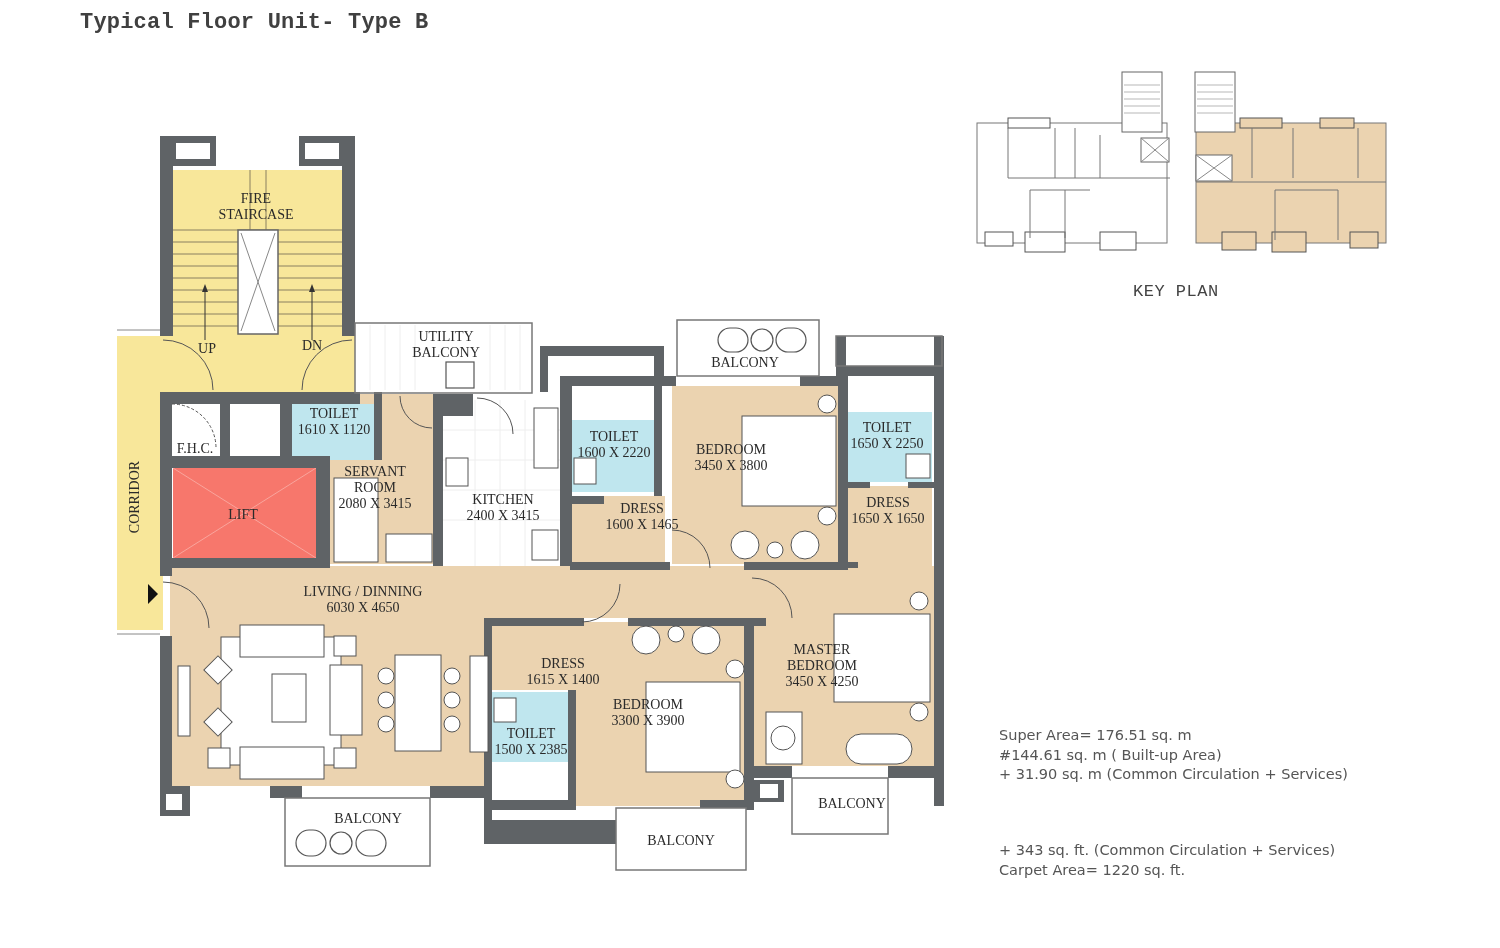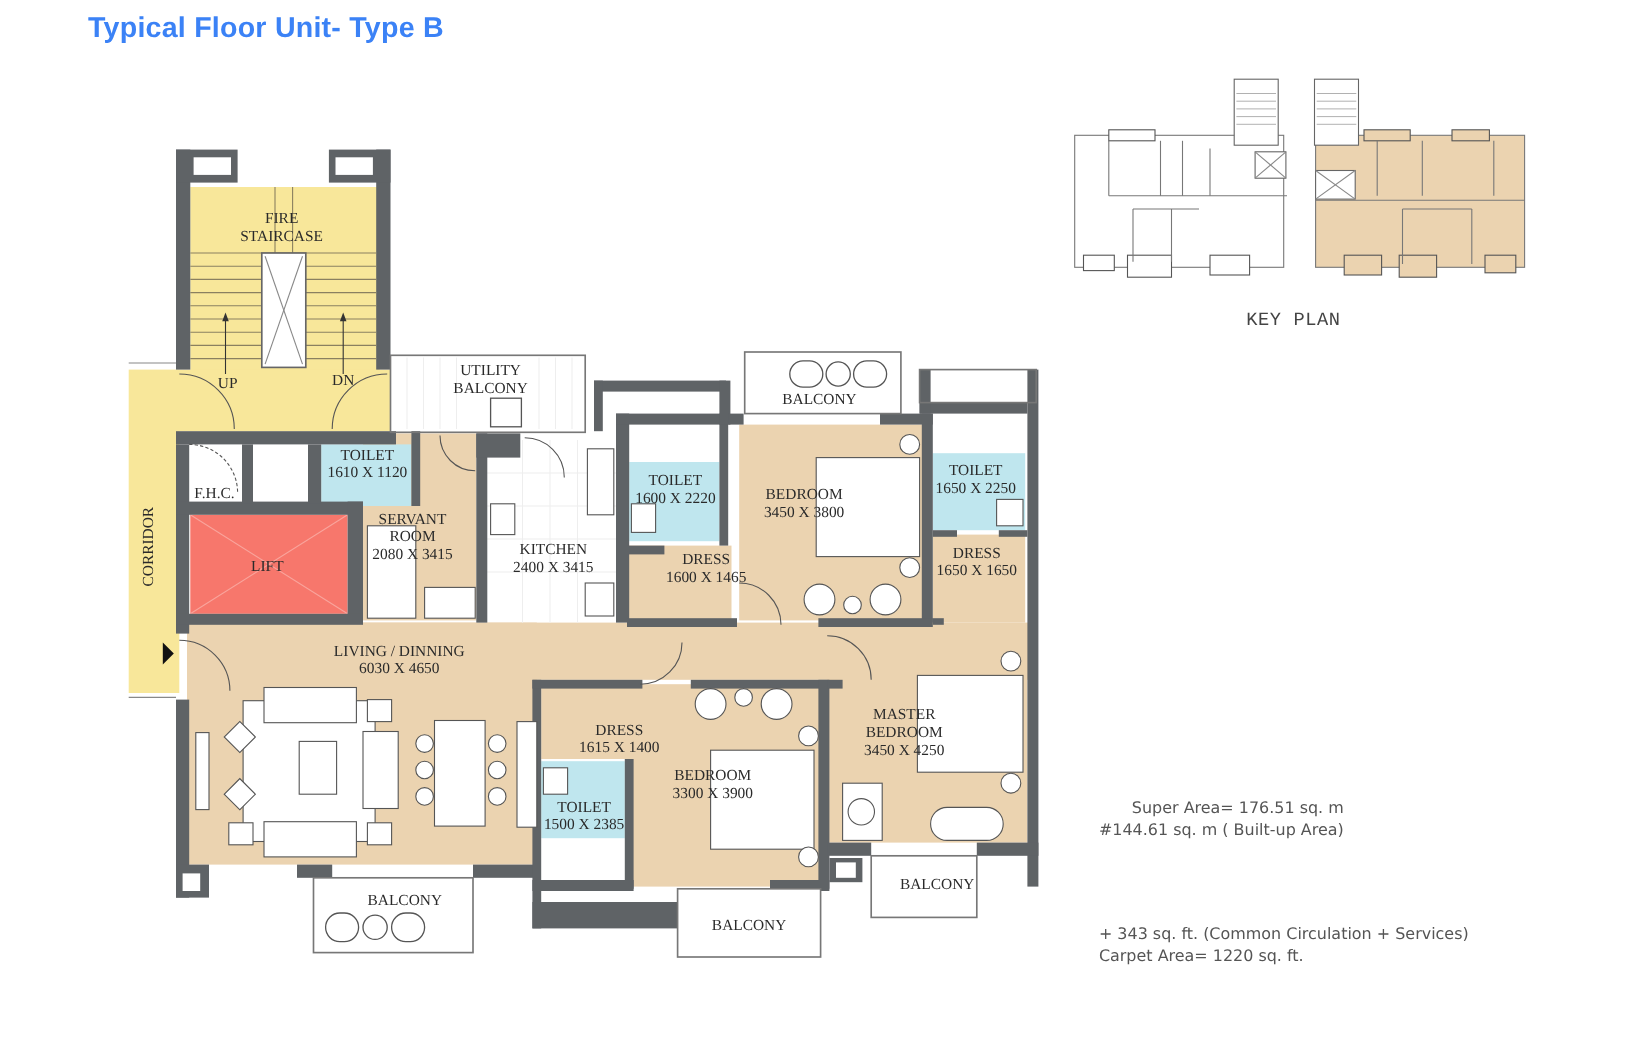--- a/index.html
+++ b/index.html
@@ -1,17 +1,17 @@
 <!DOCTYPE html>
 <html><head>
 <meta charset="utf-8">
 <style>
   html, body { margin:0; padding:0; background:#ffffff; }
   body { width:1500px; height:948px; position:relative; overflow:hidden; font-family:"DejaVu Sans", sans-serif; }
-  .title { position:absolute; left:80px; top:10px; font-family:Liberation Sans, sans-serif; font-weight:bold; font-size:26px; color:#3b82f6; letter-spacing:0.2px; }
+  .title { position:absolute; left:80px; top:10px; font-family:Liberation Mono, monospace; font-weight:bold; font-size:22px; color:#404040; letter-spacing:0.2px; }
   .plan { position:absolute; left:0; top:0; }
   .room-label { font-family:"Liberation Serif", serif; font-size:14px; fill:#2a2a2a; text-anchor:middle; }
   .keyplan-caption { position:absolute; left:1133px; top:282px; font-family:Liberation Mono, monospace; font-size:17px; color:#444; letter-spacing:0.5px; }
   .areas { position:absolute; left:999px; font-family:"DejaVu Sans", sans-serif; font-size:14.5px; color:#555; line-height:19.5px; }
   .areas div { white-space:nowrap; }
 </style>
 </head>
 <body>
 
 <div class="title">Typical Floor Unit- Type B</div>
@@ -342,21 +342,22 @@
       <line x1="1196" y1="182" x2="1386" y2="182"></line>
         <line x1="1275" y1="190" x2="1275" y2="240"></line>
         <line x1="1338" y1="190" x2="1338" y2="240"></line>
         <line x1="1275" y1="190" x2="1338" y2="190"></line>
     </g>
   </g>
 </svg>
 
 <div class="keyplan-caption">KEY PLAN</div>
 
-<div class="areas" style="top:726px;text-align:right;">
+<div class="areas" style="top:726px;">
   <div>Super Area= 176.51 sq. m</div>
   <div>#144.61 sq. m ( Built-up Area)</div>
+  <div>+ 31.90 sq. m (Common Circulation + Services)</div>
 </div>
 
 <div class="areas" style="top:841px;">
   <div>+ 343 sq. ft. (Common Circulation + Services)</div>
   <div>Carpet Area= 1220 sq. ft.</div>
 </div>
 
 </body></html>

